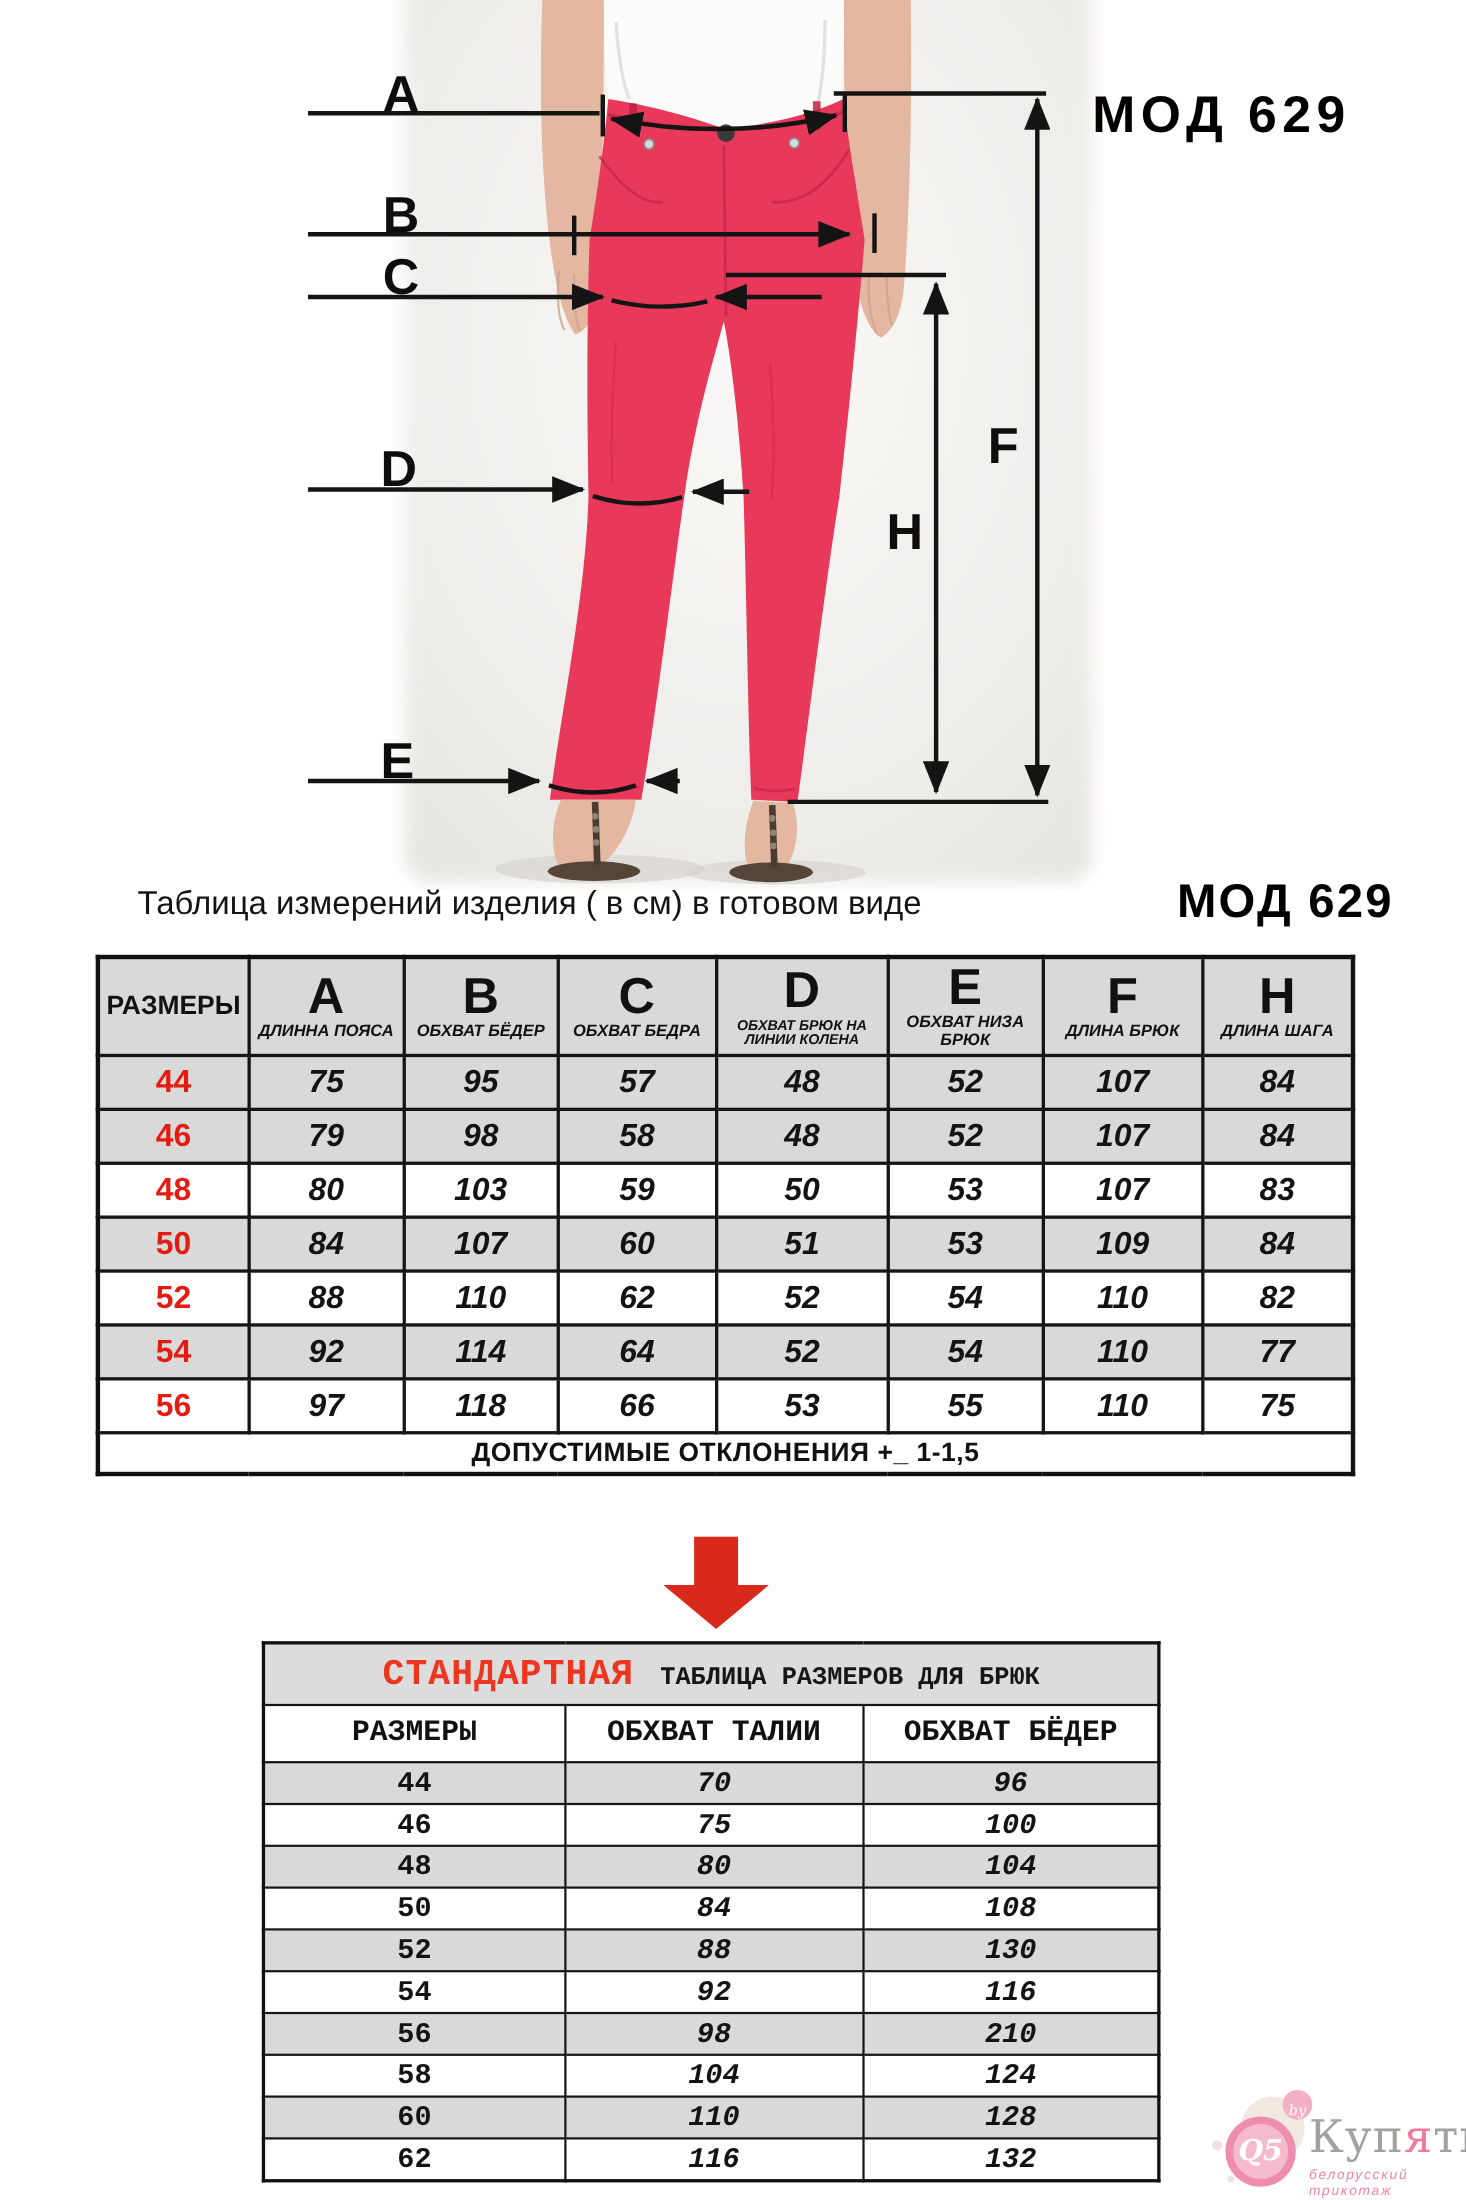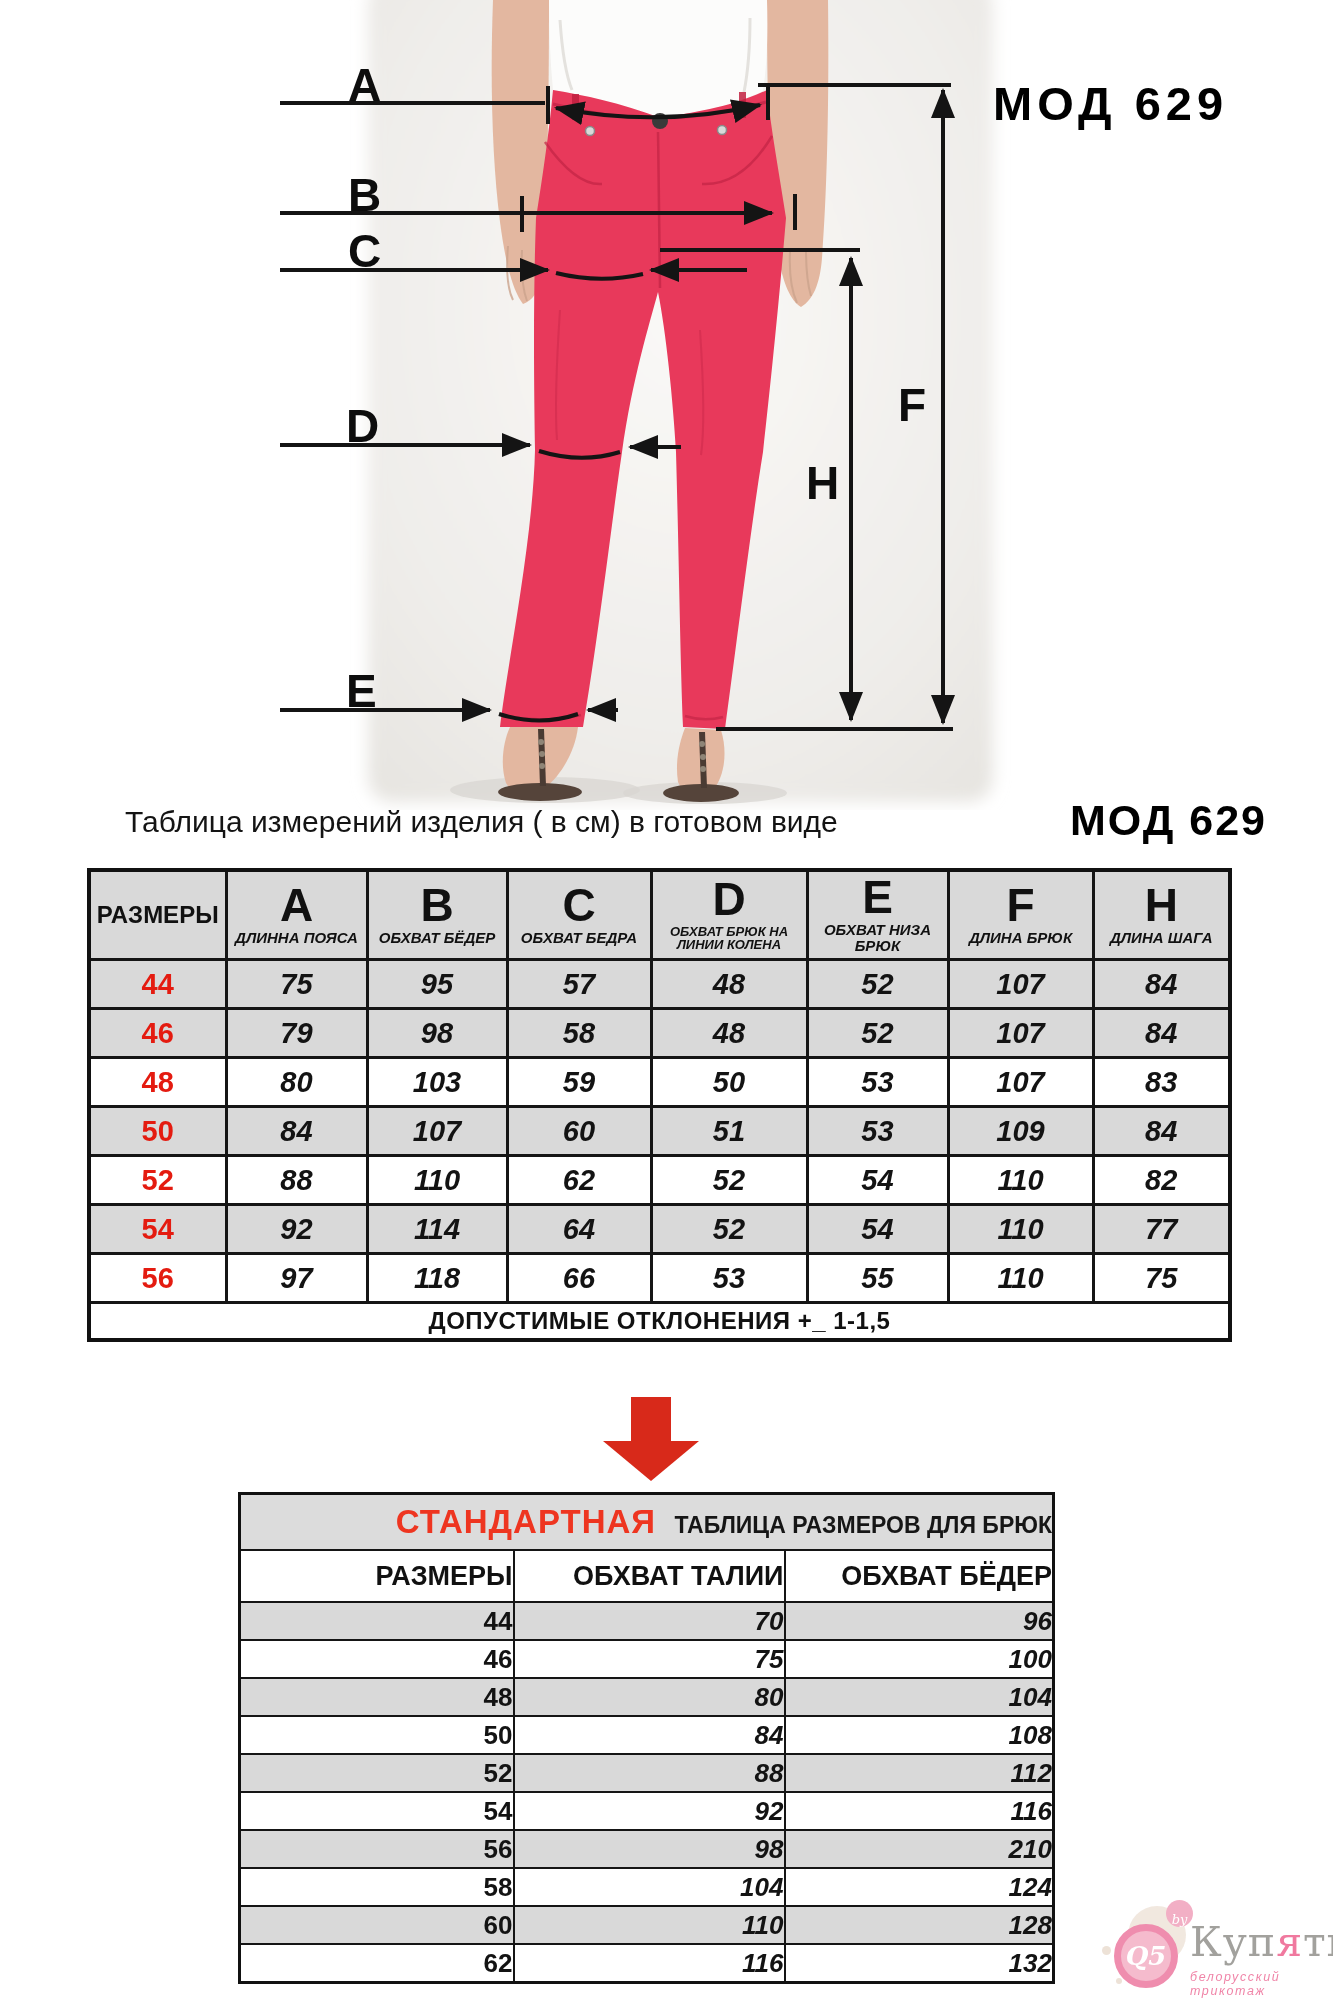--- a/index.html
+++ b/index.html
@@ -37,21 +37,21 @@
           font-size:33px;font-weight:bold;color:#101010;}
   .advice .hl{color:#ee3520;}
   
   .big-arrow{position:absolute;left:603px;top:1397px;width:96px;height:84px;}
   .big-arrow .shaft{width:40px;height:44px;margin:0 auto;background:#d8291a;}
   .big-arrow .head{width:0;height:0;border-left:48px solid transparent;
                    border-right:48px solid transparent;border-top:40px solid #d8291a;}
   
   .t2{position:absolute;left:238px;top:1492px;width:814px;border-collapse:collapse;
       table-layout:fixed;background:#fff;border:3px solid #111;}
-  .t2 td{border:2.5px solid #151515;text-align:right;vertical-align:middle;padding:0;}
+  .t2 td{border:2.5px solid #151515;text-align:center;vertical-align:middle;padding:0;font-family:Liberation Mono, monospace;}
   .t2 .title td{height:54px;background:#dcdcdc;}
   .t2 .title .red{color:#ee3520;font-weight:bold;font-size:33px;letter-spacing:1px;}
   .t2 .title .rest{color:#161616;font-weight:bold;font-size:23px;margin-left:14px;}
   .t2 .hdr2 td{height:50px;background:#fff;font-size:27px;font-weight:bold;}
   .t2 .drow td{height:36px;}
   .t2 .sz2{font-weight:bold;font-size:26px;color:#131313;}
   .t2 .val2{font-weight:bold;font-style:italic;font-size:26px;color:#131313;}
   .t2 .shade td{background:#d9d9d9;}
   
   .logo{position:absolute;left:1098px;top:1896px;width:226px;height:100px;opacity:.93;}
@@ -365,21 +365,21 @@
       <td class="val2">104</td>
     </tr>
     <tr class="drow">
       <td class="sz2">50</td>
       <td class="val2">84</td>
       <td class="val2">108</td>
     </tr>
     <tr class="drow shade">
       <td class="sz2">52</td>
       <td class="val2">88</td>
-      <td class="val2">112</td>
+      <td class="val2">130</td>
     </tr>
     <tr class="drow">
       <td class="sz2">54</td>
       <td class="val2">92</td>
       <td class="val2">116</td>
     </tr>
     <tr class="drow shade">
       <td class="sz2">56</td>
       <td class="val2">98</td>
       <td class="val2">210</td>

